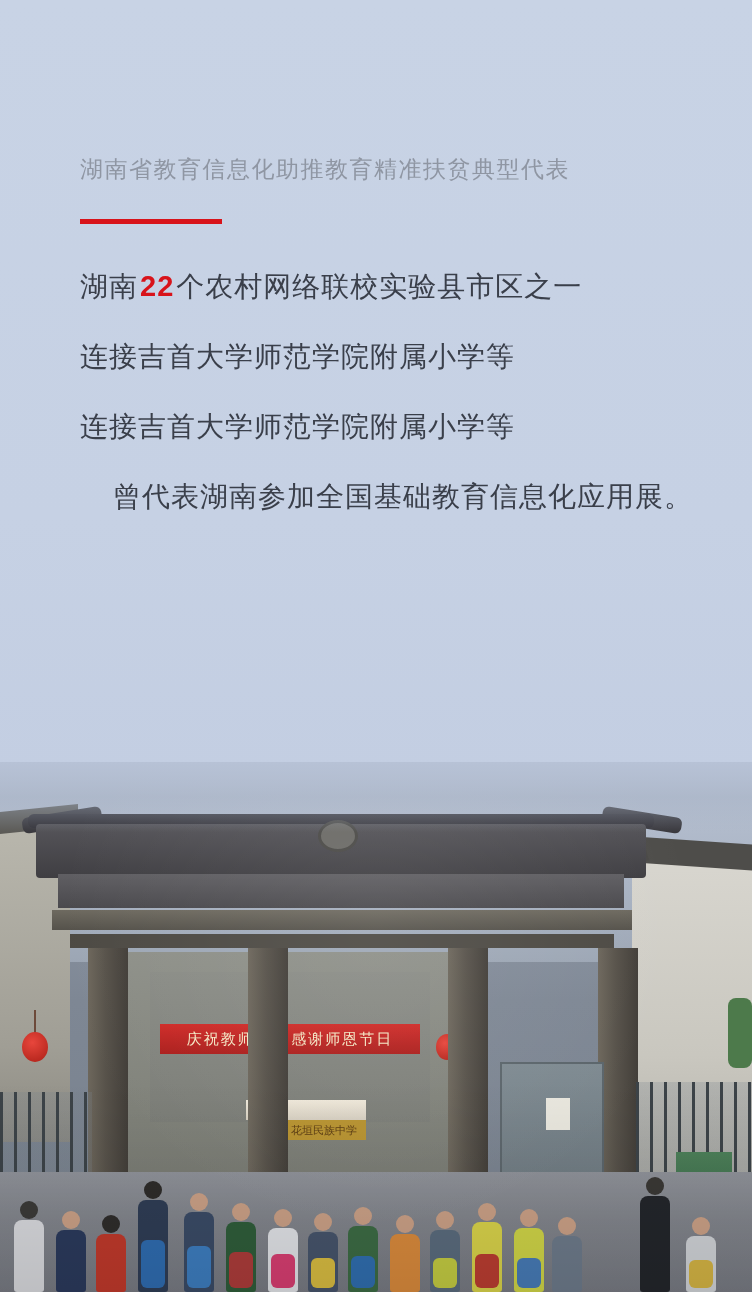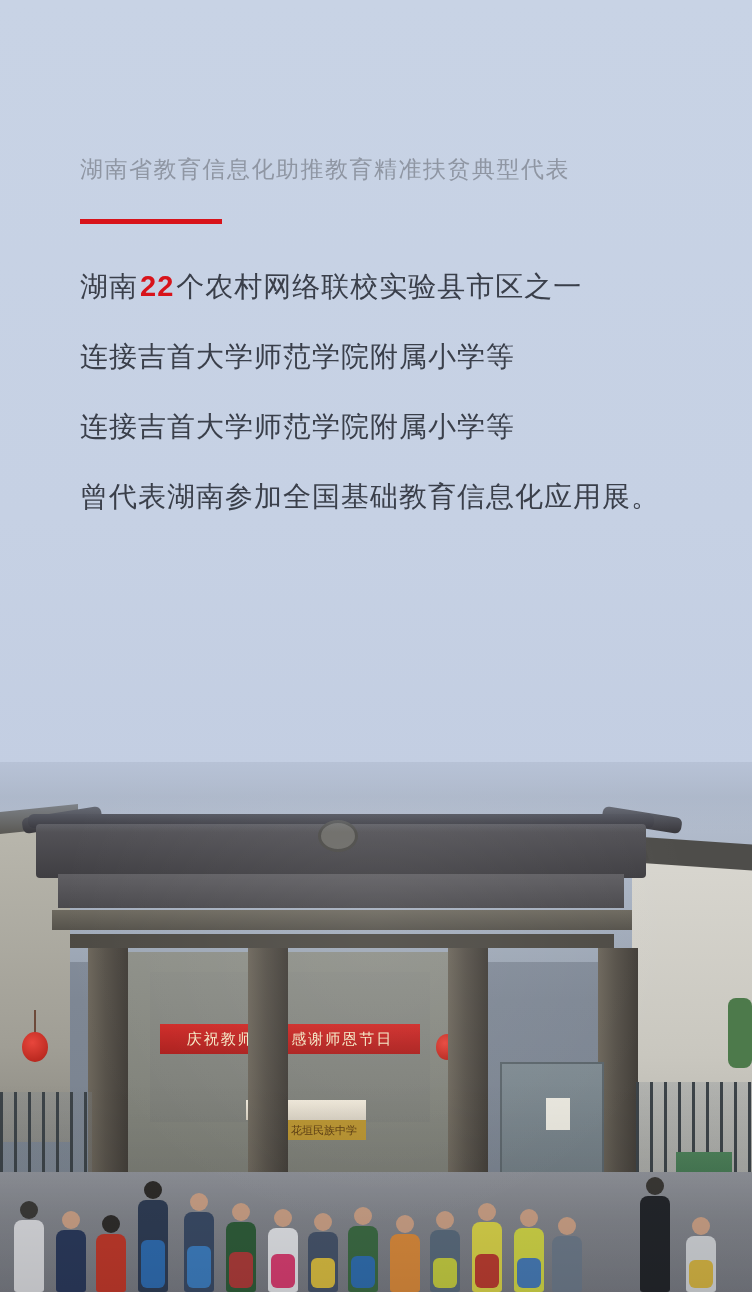--- a/index.html
+++ b/index.html
@@ -64,21 +64,21 @@
     margin-top: 48px;
   }
   .line {
     font-size: 28px;
     color: #3a3f4a;
     line-height: 1.0;
     margin-bottom: 42px;
     letter-spacing: 1px;
     white-space: nowrap;
   }
-  .line:last-child { margin-bottom: 0; }
+  .line:last-child { margin-bottom: 0; margin-left: 33px; }
   .line .num {
     color: #d8131a;
     font-weight: bold;
     font-size: 29px;
     padding: 0 2px;
     text-align: center;
   }
 
   
   .photo {

